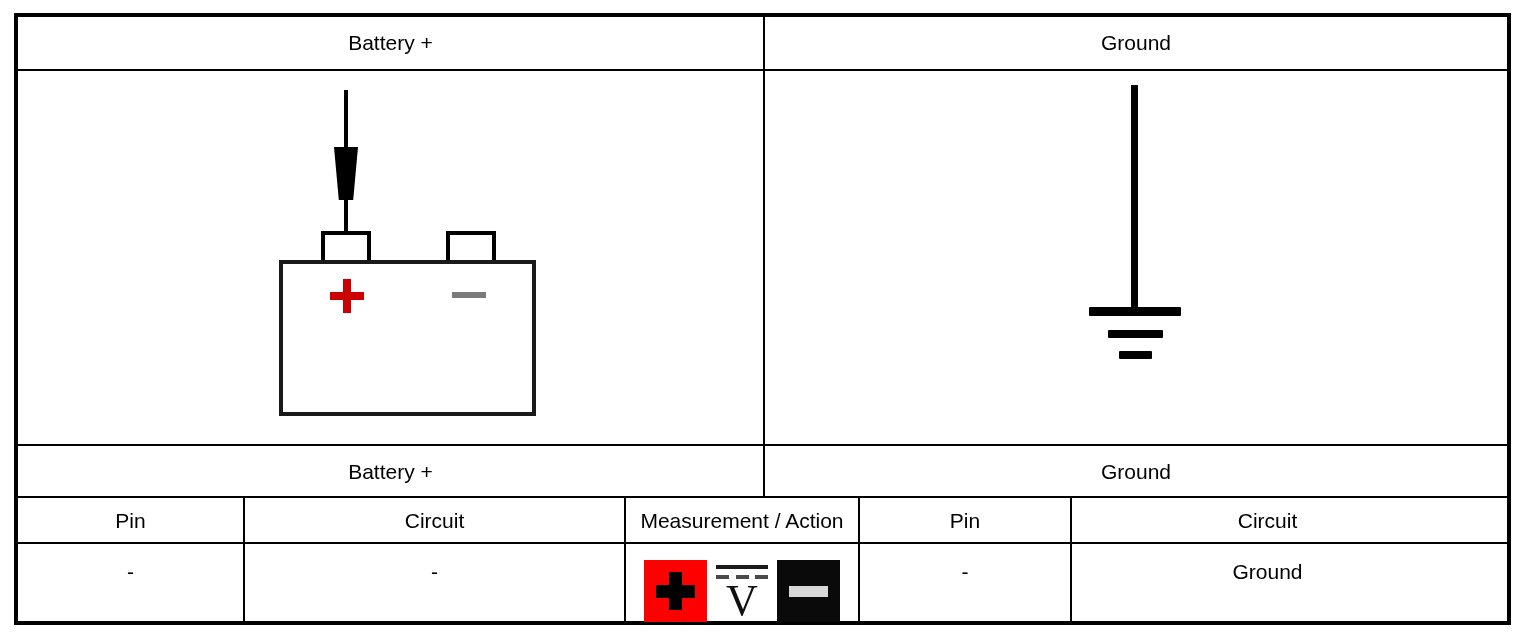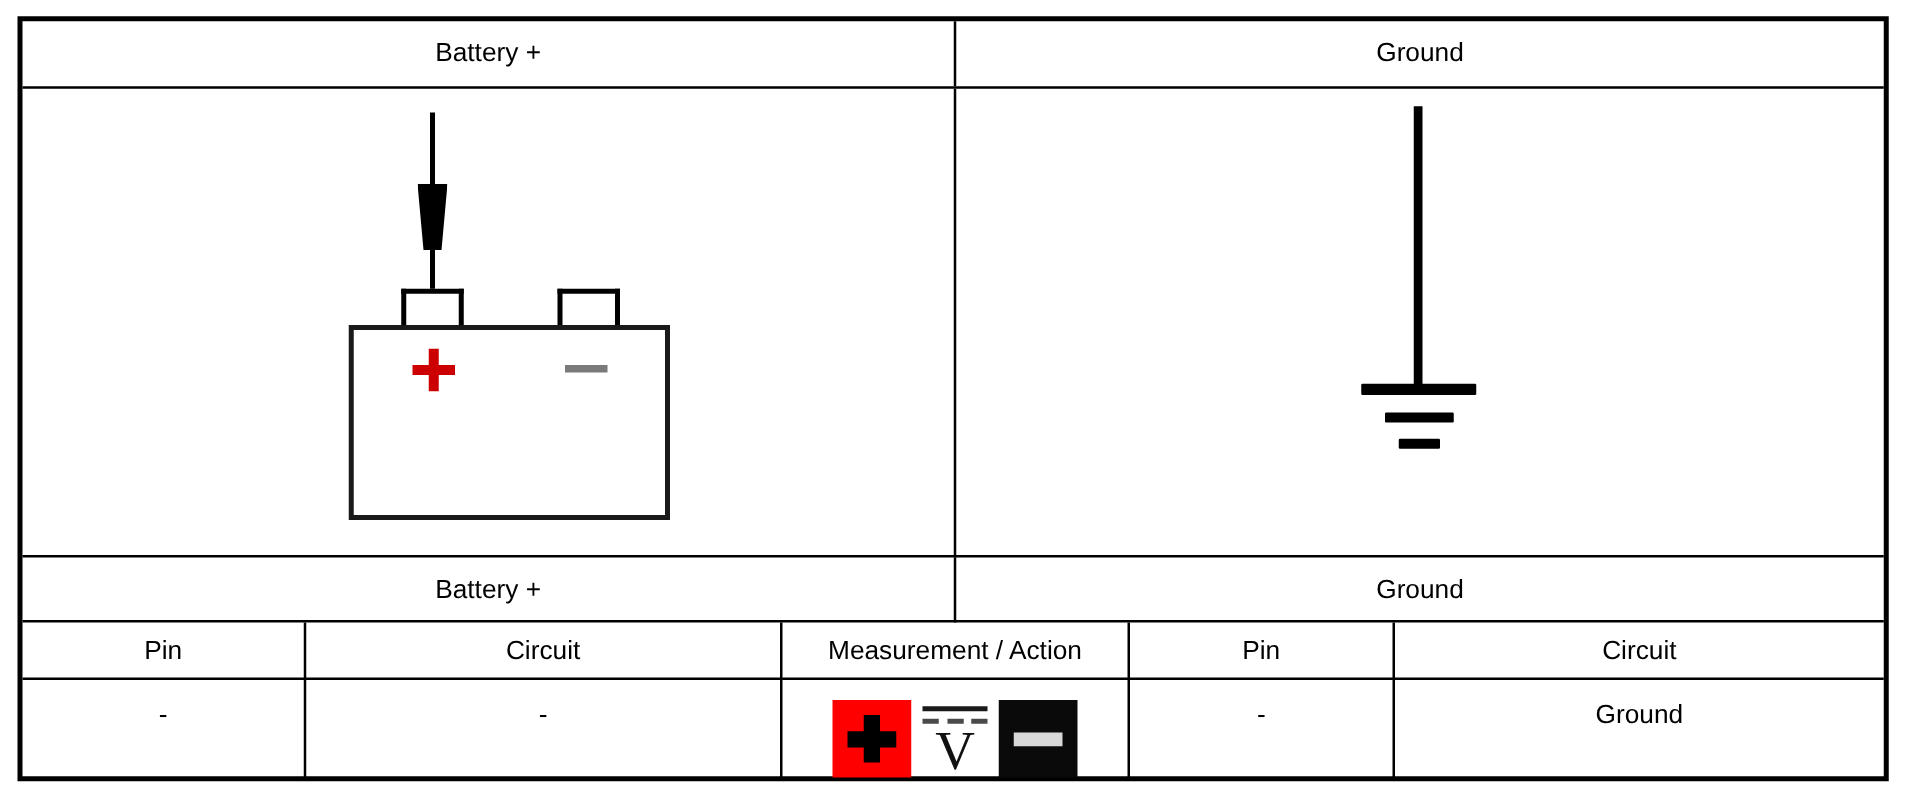--- a/index.html
+++ b/index.html
@@ -113,21 +113,21 @@
     height: 100%;
     border-right: 2px solid #000000;
   }
   .row-head > div:last-child, .row-body > div:last-child {
     border-right: none;
   }
 
   
   .c-pin1  { width: 227px; }
   .c-cir1  { width: 381px; }
-  .c-meas  { width: 278px; }
+  .c-meas  { width: 234px; }
   .c-pin2  { width: 212px; }
   .c-cir2  { width: 391px; }
 
   
   .row-body {
     position: absolute;
     left: 0; top: 525px;
     width: 100%;
     height: 79px;
     display: flex;

